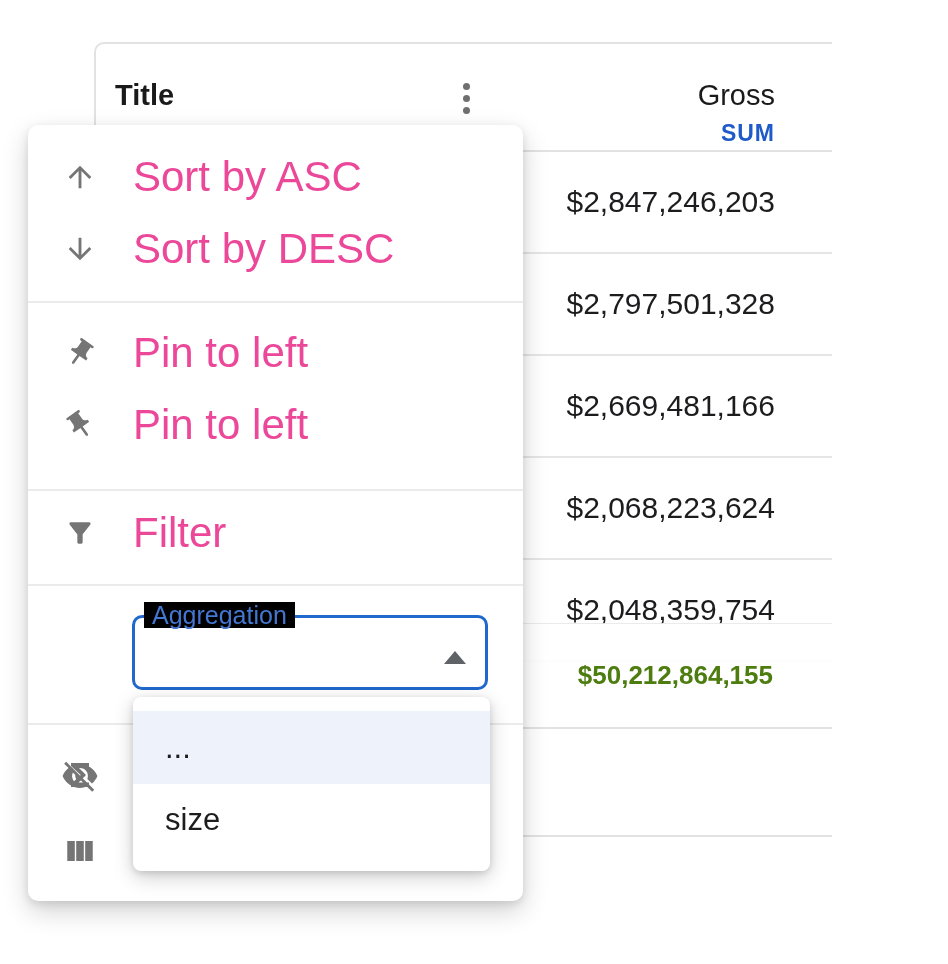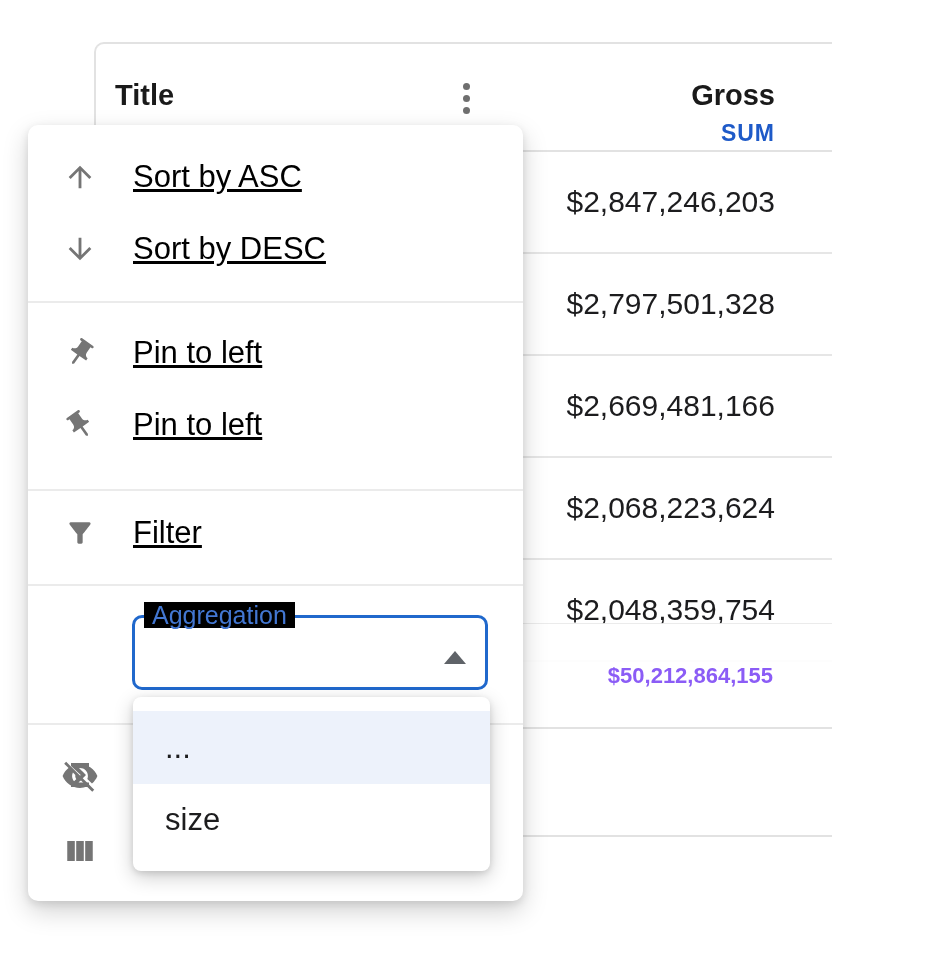--- a/index.html
+++ b/index.html
@@ -10,40 +10,40 @@
   .grid-frame{position:absolute;left:94px;top:42px;width:854px;height:791px;
               border-top:2px solid #e2e2e2;border-left:2px solid #e2e2e2;border-bottom:2px solid #e2e2e2;
               border-radius:10px 0 0 0;z-index:1;}
   .grid-header{position:absolute;left:0;top:0;width:100%;height:106px;border-bottom:2px solid #e2e2e2;}
   .col-title-label{position:absolute;left:19px;top:36px;font-size:29px;font-weight:700;color:#1a1a1a;line-height:30px;}
   .menu-dots-btn{position:absolute;left:348px;top:28px;width:44px;height:52px;display:flex;
                  flex-direction:column;align-items:center;justify-content:center;gap:5px;cursor:pointer;
                  background:none;border:none;padding:0;}
   .menu-dots-btn .dot{width:7px;height:7px;border-radius:50%;background:#6f6f6f;}
   .col-gross{position:absolute;right:175px;top:0;text-align:right;}
-  .col-gross-label{position:relative;margin-top:36px;font-size:29px;font-weight:700;color:#1a1a1a;line-height:30px;}
+  .col-gross-label{position:relative;margin-top:36px;font-size:29px;font-weight:400;color:#1a1a1a;line-height:30px;}
   .col-gross-agg{position:relative;margin-top:10px;font-size:23px;font-weight:600;letter-spacing:1px;color:#1e5ac8;line-height:26px;}
   .grid-rows{position:absolute;left:0;top:108px;width:100%;}
   .grid-row{height:102px;border-bottom:2px solid #e6e6e6;display:flex;align-items:center;
             justify-content:flex-end;padding-right:175px;box-sizing:border-box;
             font-size:30px;color:#1c1c1e;}
   
   .agg-footer{position:absolute;left:95px;top:623px;width:853px;height:106px;
               background:rgba(255,255,255,0.9);border-top:1px solid rgba(0,0,0,0.08);
               border-bottom:2px solid #e2e2e2;box-sizing:border-box;z-index:3;
               display:flex;align-items:center;justify-content:flex-end;padding-right:175px;}
-  .agg-footer-value{font-size:22px;font-weight:700;color:#8b5cf6;}
+  .agg-footer-value{font-size:26px;font-weight:700;color:#4d7c0f;}
 
   
   .col-menu{position:absolute;left:28px;top:125px;width:495px;height:776px;background:#fff;
             border-radius:10px;z-index:10;
             box-shadow:0 10px 26px rgba(0,0,0,0.18),0 3px 8px rgba(0,0,0,0.10);}
   .menu-item{position:absolute;left:0;width:100%;height:72px;display:flex;align-items:center;cursor:pointer;}
   .menu-item .ic{position:absolute;left:30px;width:44px;display:flex;justify-content:center;}
-  .menu-item .lbl{position:absolute;left:105px;font-size:31px;color:#000000;white-space:nowrap;text-decoration:underline;}
+  .menu-item .lbl{position:absolute;left:105px;font-size:42px;color:#ec4899;white-space:nowrap;}
   .menu-divider{position:absolute;left:0;width:100%;height:0;border-top:2px solid #ebebeb;}
   svg.gicon{fill:#757575;}
 
   
   .sigma-ic{position:absolute;left:30px;top:632px;width:44px;display:flex;justify-content:center;}
   .agg-select{position:absolute;left:104px;top:490px;width:350px;height:69px;
               border:3px solid #2068cc;border-radius:10px;background:#fff;cursor:pointer;}
   .agg-label{position:absolute;left:116px;top:477px;background:#000000;padding:0 8px;
              font-size:25px;color:#4377d2;line-height:26px;z-index:2;}
   .agg-arrow{position:absolute;left:416px;top:526px;width:0;height:0;

